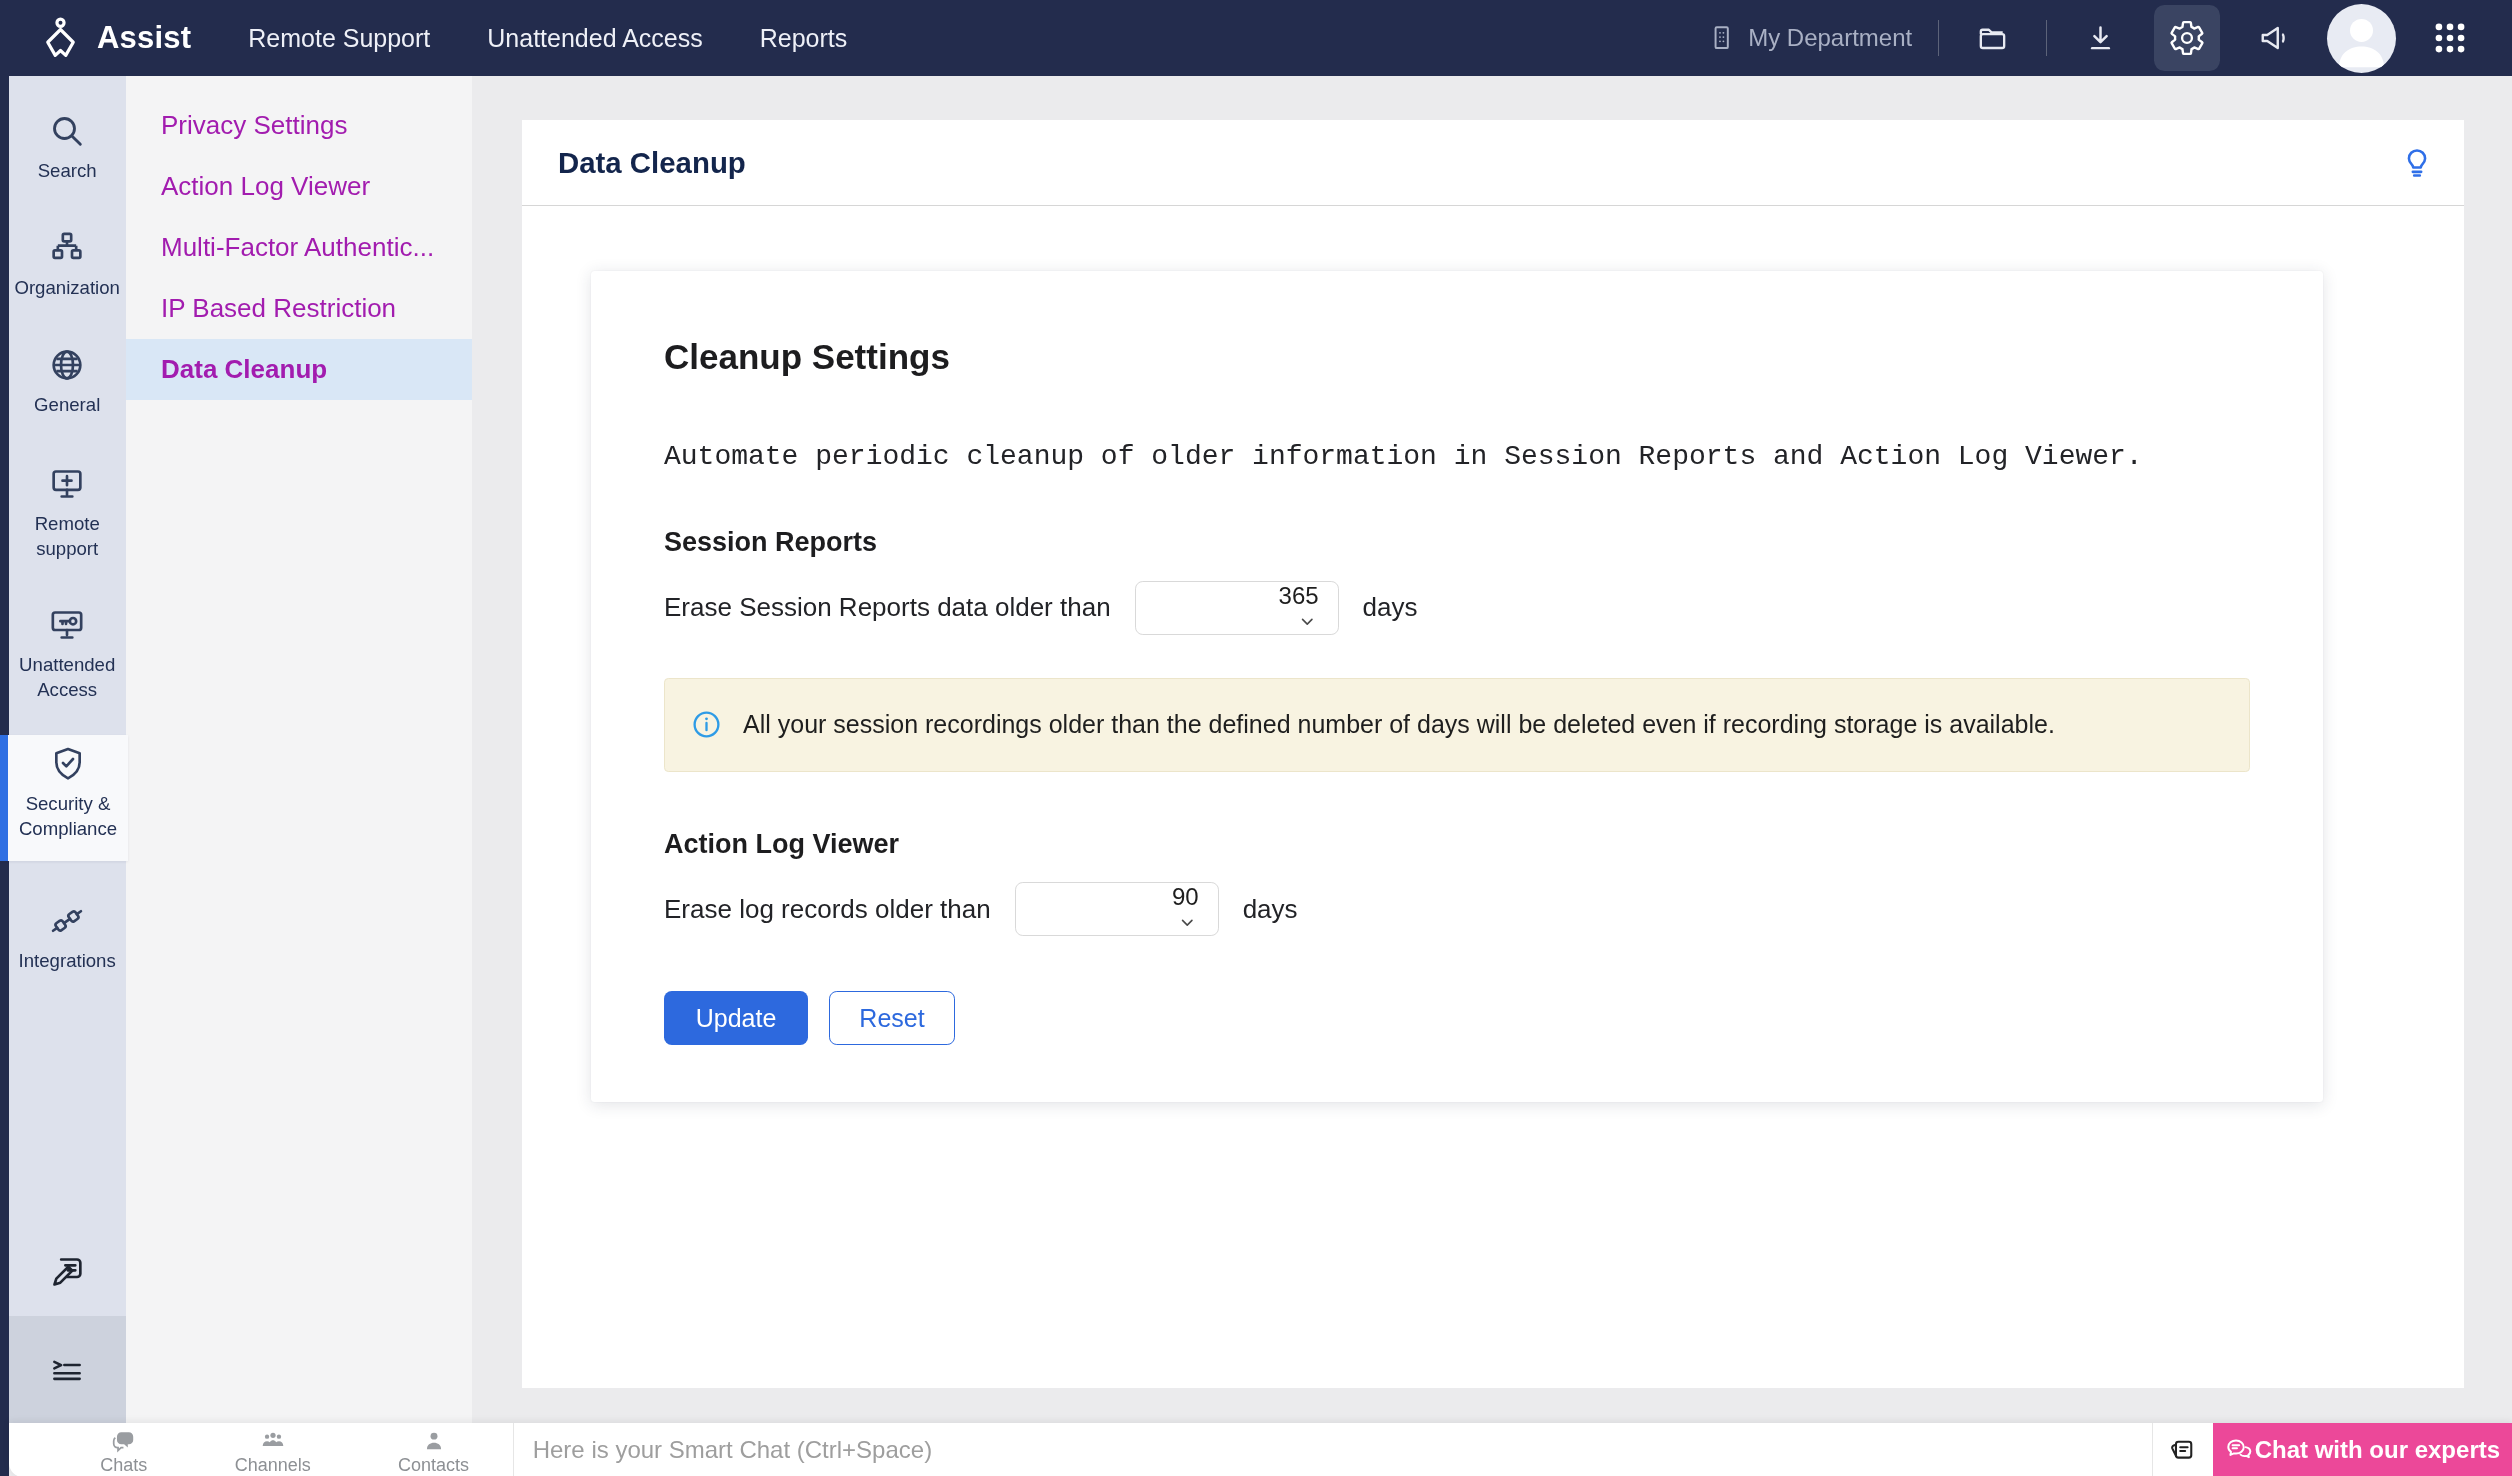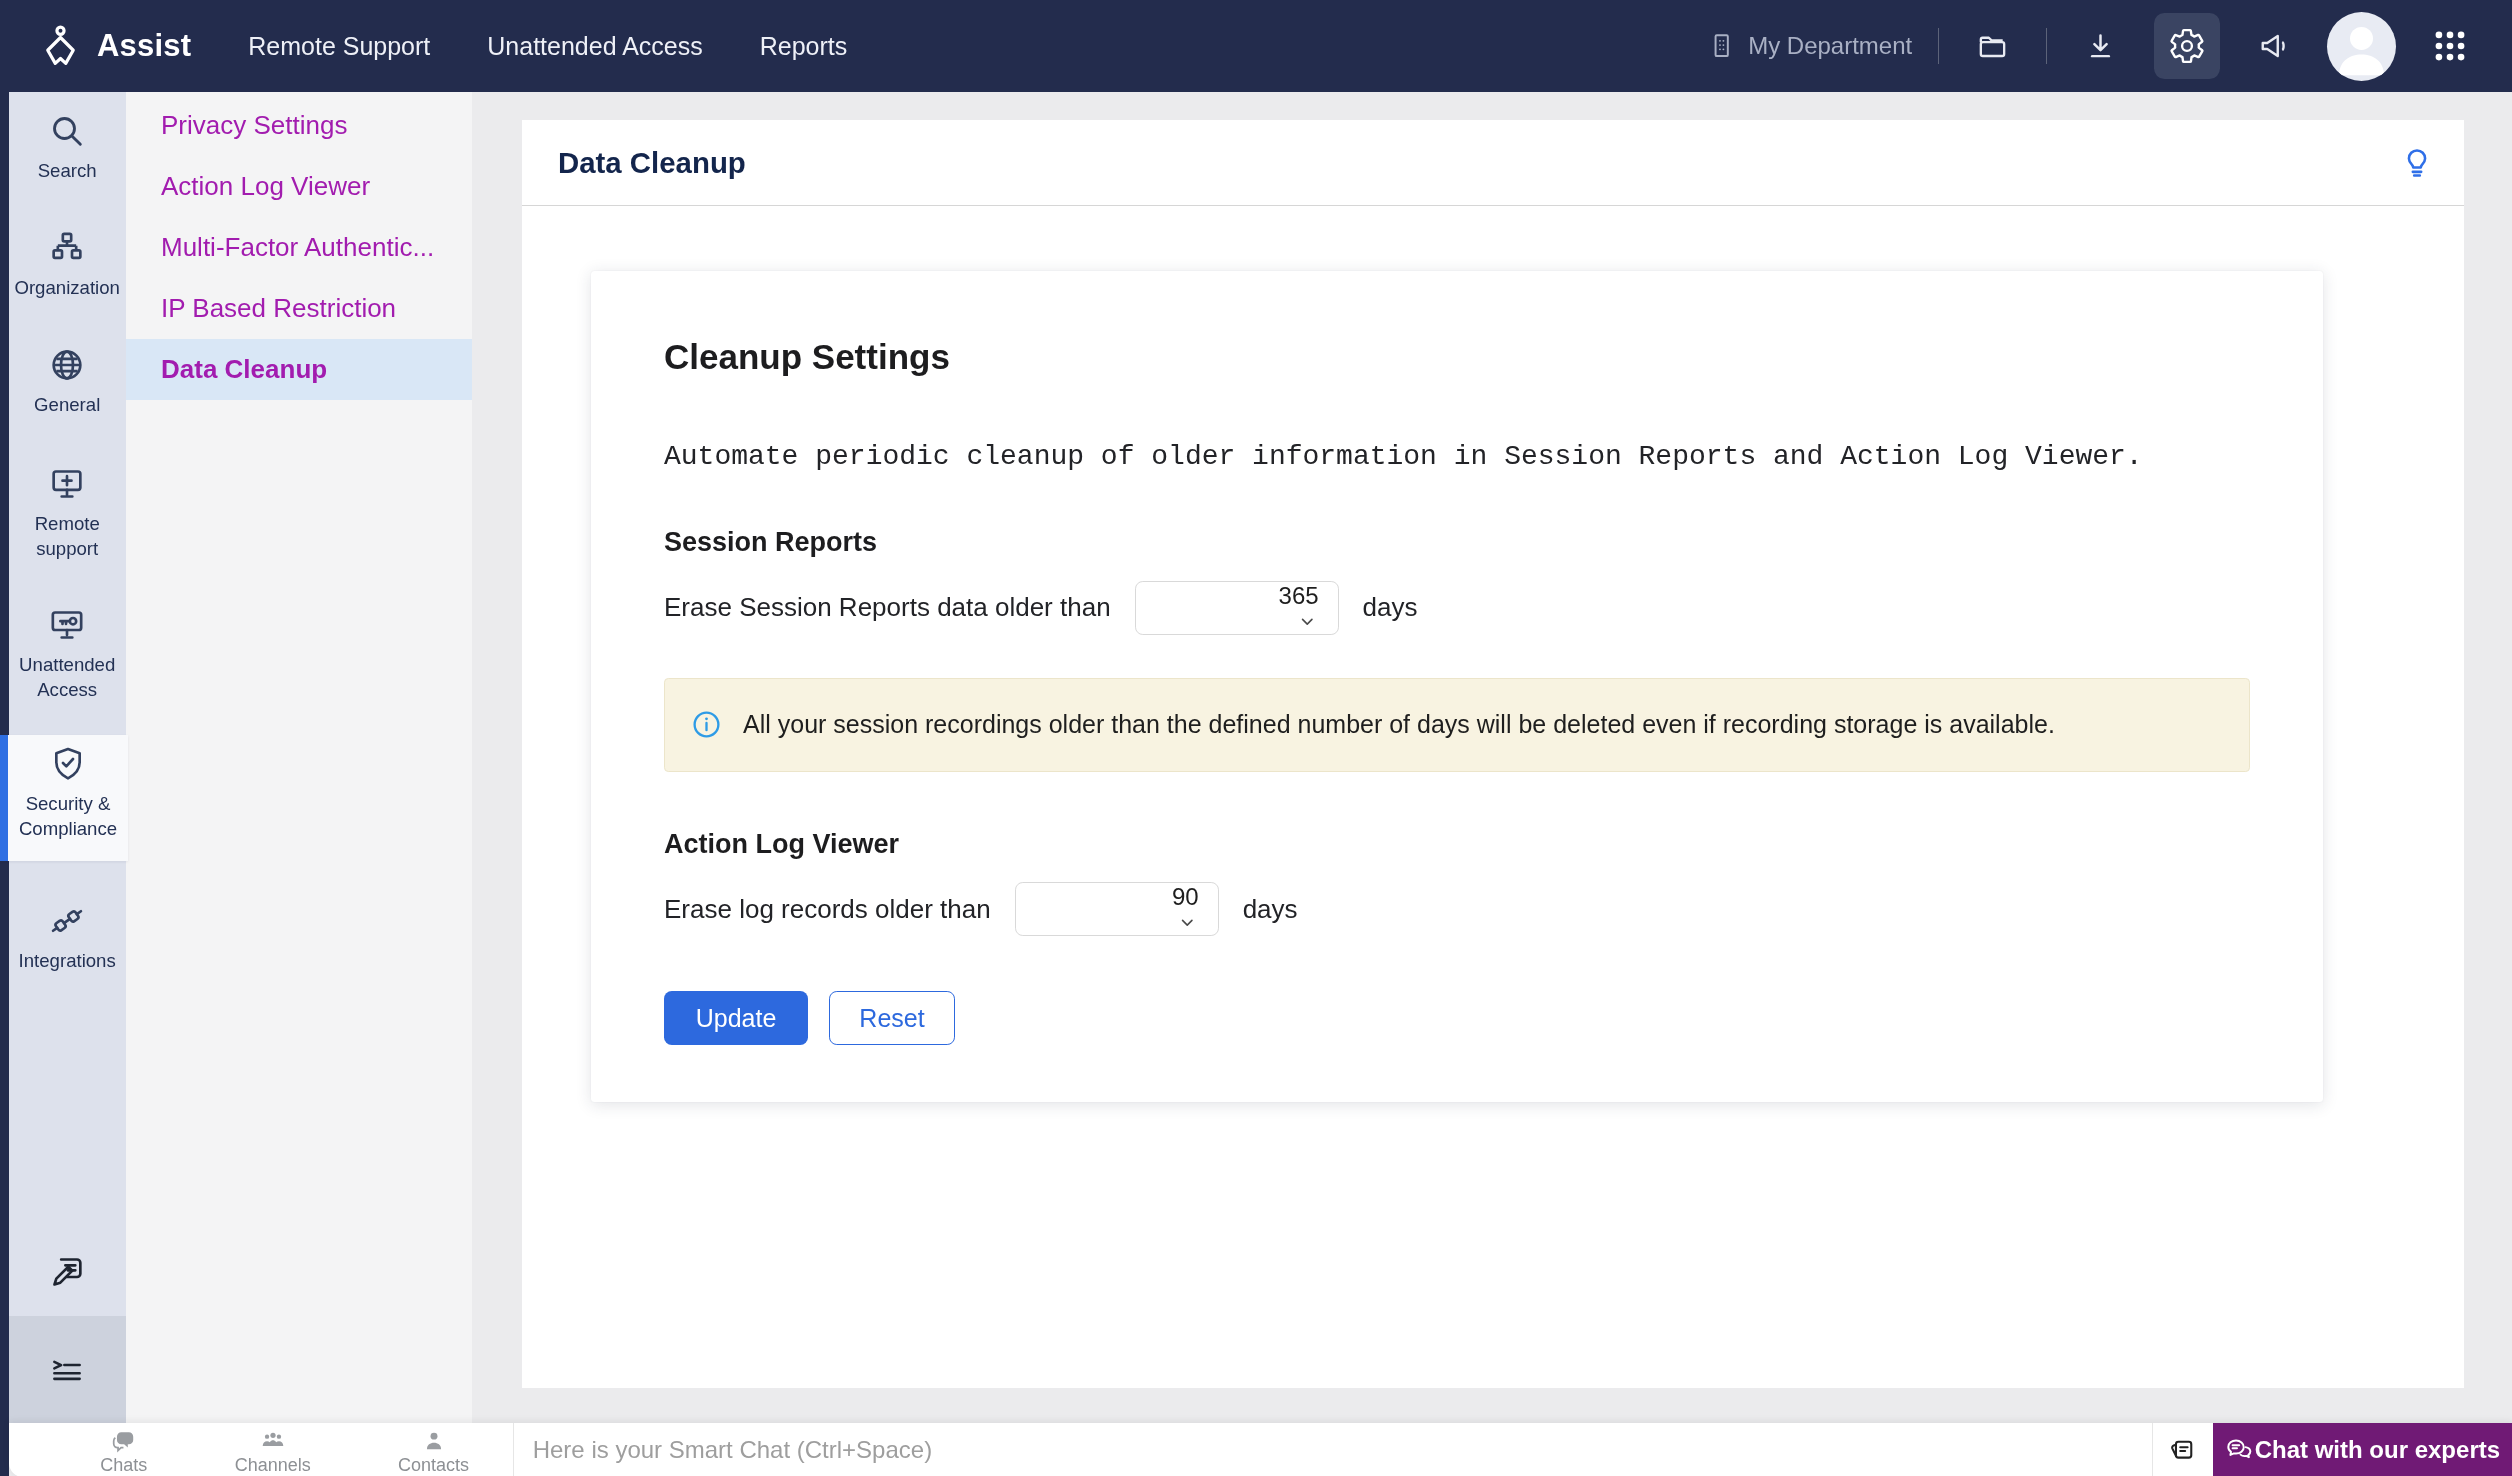--- a/index.html
+++ b/index.html
@@ -5,21 +5,21 @@
   * { box-sizing: border-box; margin: 0; padding: 0; }
   html,body { width:2512px; height:1477px; }
   body {
     font-family: "Liberation Sans", "DejaVu Sans", sans-serif;
     background:#ebebed; overflow:hidden;
   }
   .screen { position:relative; width:2512px; height:1477px; background:#ebebed; }
 
   
   .topnav {
-    position:absolute; left:0; top:0; width:2512px; height:92px;
+    position:absolute; left:0; top:0; width:2512px; height:76px;
     background:#232c4d; display:flex; align-items:center; z-index:30;
   }
   .brand { display:flex; align-items:center; gap:14px; margin-left:38px; }
   .brand-name { color:#ffffff; font-size:31px; font-weight:600; letter-spacing:0.2px; }
   .topnav-items { display:flex; align-items:center; gap:57px; margin-left:57px; }
   .topnav-item { color:#eef0f7; font-size:25px; cursor:pointer; }
   .topnav-right { margin-left:auto; display:flex; align-items:center; gap:26px; margin-right:35px; }
   .dept { display:flex; align-items:center; gap:12px; color:#a9b0c4; font-size:24px; cursor:pointer; }
   .nav-divider { width:0.9px; height:36px; background:#5c6379; }
   .nav-icon-btn { display:flex; align-items:center; justify-content:center; width:55px; height:55px; cursor:pointer; }
@@ -104,21 +104,21 @@
   }
   .bb-tabs { width:457px; display:flex; align-items:center; justify-content:space-around; border-right:0.9px solid #e6e6e6;margin-left:48px; }
   .bb-tab { display:flex; flex-direction:column; align-items:center; justify-content:center; gap:0.9px; cursor:pointer; padding-top:3.5px; }
   .bb-tab .lbl { font-size:18px; color:#8d9094; }
   .bb-input-wrap { flex:1; display:flex; align-items:center; padding-left:19px; }
   .bb-input { width:95%; border:none; outline:none; font-size:24px; color:#555; background:transparent; font-family:inherit; }
   .bb-input::placeholder { color:#9e9e9e; opacity:1; }
   .bb-right { display:flex; align-items:stretch; }
   .bb-notes { width:61px; display:flex; align-items:center; justify-content:center; border-left:0.9px solid #e6e6e6; cursor:pointer; }
   .bb-chat-btn {
-    width:300px; background:#701a75; color:#fff; display:flex; align-items:center; justify-content:center;
+    width:300px; background:#ec4899; color:#fff; display:flex; align-items:center; justify-content:center;
     font-size:24px; font-weight:600; cursor:pointer; border:none; font-family:inherit;
   }
 
   svg { display:block; }
 </style>
 </head>
 <body>
 
 <div class="screen">
 

